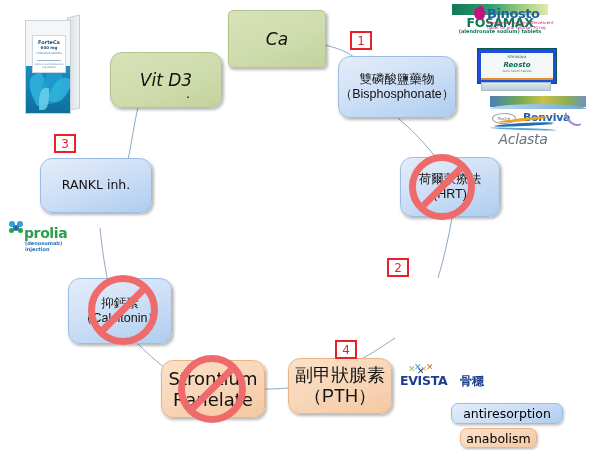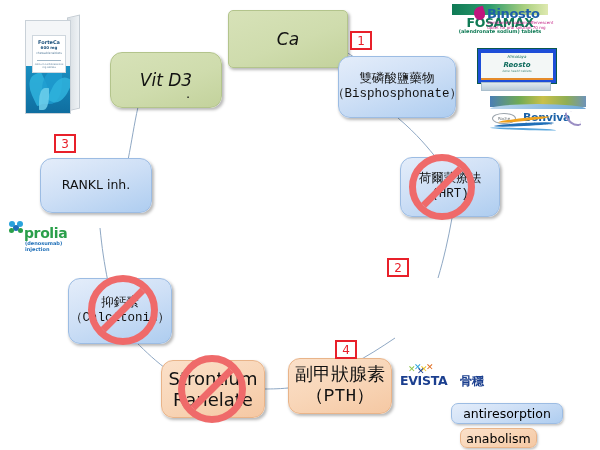--- a/index.html
+++ b/index.html
@@ -45,21 +45,21 @@
     border:1px solid #9cbce3;
     font-size:12.5px;
   }
   
   .orange{
     background:linear-gradient(160deg,#fbe0c9 0%,#f8d6b8 50%,#f5c8a3 100%);
     border:1px solid #e9b489;
     font-size:18px;
   }
 
-  .cjk{font-family:Liberation Mono, monospace;border-radius:12px;}
+  .cjk{font-family:Liberation Sans, sans-serif;border-radius:12px;}
 
   
   .badge{
     position:absolute;
     box-sizing:border-box;
     border:2px solid #e8202a;
     background:#ffffff;
     color:#e8202a;
     font-size:12px;
     font-weight:400;
@@ -207,21 +207,21 @@
       <path d="M138,107 C134,125 132,140 128,160"></path>
       <path d="M398,118 C418,135 428,148 438,160"></path>
       <path d="M452,218 C448,240 444,258 438,278"></path>
       <path d="M395,338 C380,348 368,356 352,364"></path>
       <path d="M288,388 C278,389 268,389 262,389"></path>
       <path d="M165,368 C152,358 142,348 132,338"></path>
       <path d="M108,282 C104,262 102,248 100,228"></path>
     </g>
   </svg>
 
-  <div class="node green green-sq" style="left:228px;top:10px;width:120px;height:58px;">
+  <div class="node green green-sq" style="left:228px;top:10px;width:98px;height:58px;">
     <span class="lbl">Ca</span>
   </div>
 
   <div class="node green" style="left:110px;top:52px;width:112px;height:56px;">
     <span class="lbl">Vit D3</span>
   </div>
   <div class="abs" style="left:186px;top:86px;font-size:13px;color:#111;z-index:6;">.</div>
 
   <div class="node blue cjk" style="left:338px;top:56px;width:118px;height:62px;">
     <span class="lbl">雙磷酸鹽藥物
@@ -326,20 +326,21 @@
     <div class="bv-roche">Roche</div>
     <div class="bv-word">Bonviva</div>
     <div class="bv-sub">ibandronic acid</div>
     <div class="bv-swirl"></div>
   </div>
 
   <div class="aclasta" style="left:480px;top:118px;width:86px;height:32px;">
     <div class="ac-b1"></div>
     <div class="ac-b2"></div>
     <div class="ac-b3"></div>
+    <div class="ac-word">Aclasta</div>
   </div>
 
   <div class="prolia" style="left:8px;top:220px;width:72px;height:28px;">
     <div class="pr-flower">
       <div class="pr-pet" style="left:1px;top:1px;width:6px;height:6px;background:#2aa3dc;"></div>
       <div class="pr-pet" style="left:9px;top:1px;width:6px;height:6px;background:#2aa3dc;"></div>
       <div class="pr-pet" style="left:5px;top:5px;width:6px;height:6px;background:#1f6fb8;"></div>
       <div class="pr-pet" style="left:1px;top:8px;width:5px;height:5px;background:#2a9f4a;"></div>
       <div class="pr-pet" style="left:10px;top:8px;width:5px;height:5px;background:#2a9f4a;"></div>
     </div>

